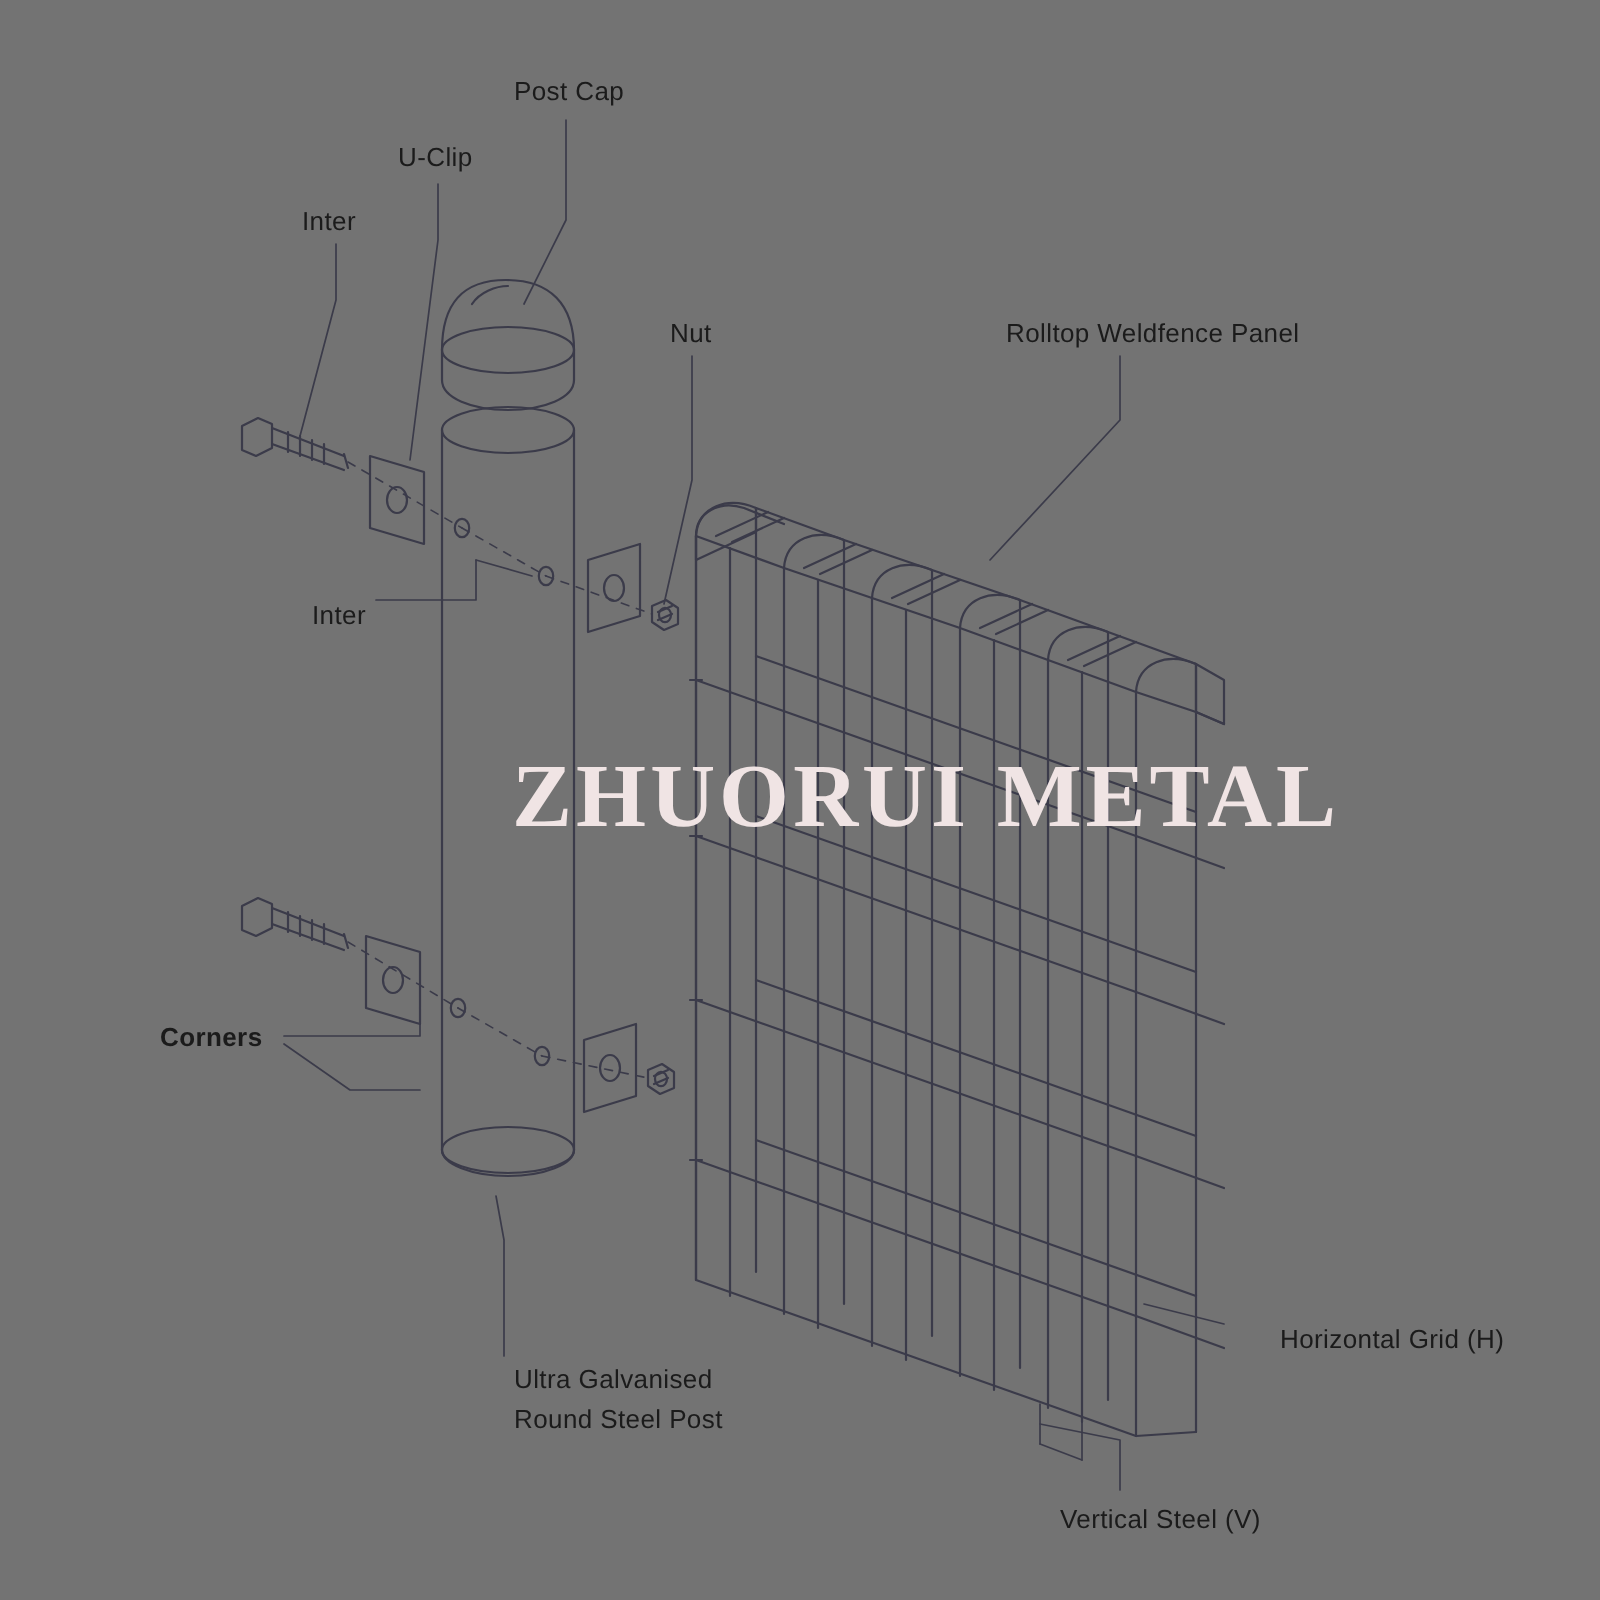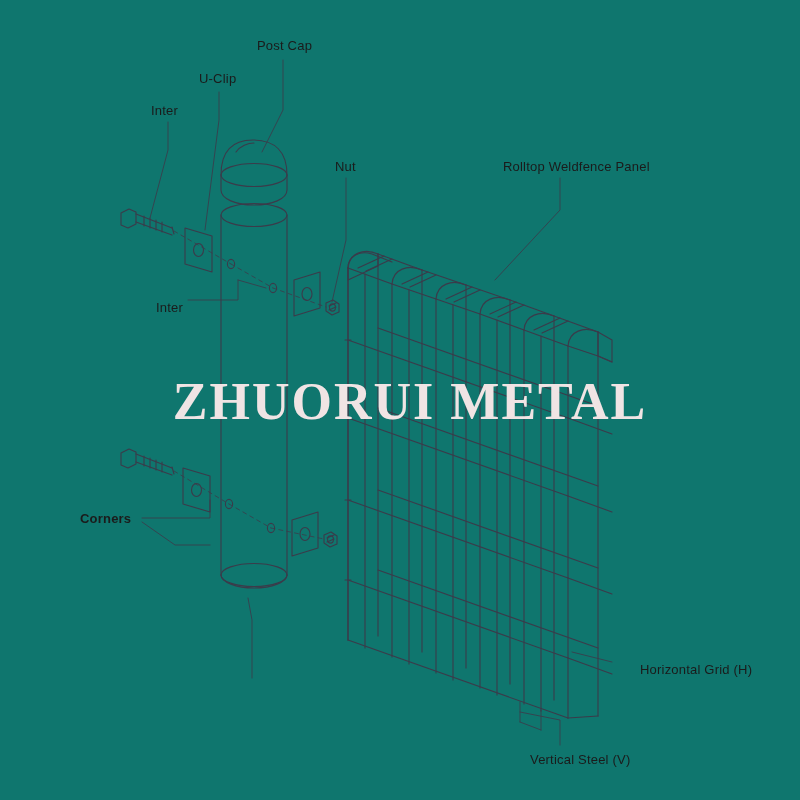--- a/index.html
+++ b/index.html
@@ -7,21 +7,21 @@
     padding: 0;
     background: #ffffff;
   }
   body {
     font-family: "Liberation Sans", sans-serif;
   }
   #canvas {
     position: relative;
     width: 800px;
     height: 800px;
-    background: #0f766e;
+    background: #737373;
     overflow: hidden;
   }
   #diagram-svg {
     position: absolute;
     left: 0;
     top: 0;
   }
   .lbl {
     position: absolute;
     font-family: "Liberation Sans", sans-serif;
@@ -32,23 +32,23 @@
   }
   .lbl.two-line {
     white-space: normal;
     line-height: 1.55;
   }
   .watermark {
     position: absolute;
     left: 150px;
     top: 372px;
     width: 520px;
-    text-align: center;
+    text-align: right;
     font-family: "Liberation Serif", serif;
-    font-size: 52px;
+    font-size: 45px;
     letter-spacing: 2px;
     color: #f0e4e4;
     font-weight: bold;
     pointer-events: none;
     user-select: none;
   }
 </style>
 </head>
 <body>
 
@@ -247,20 +247,24 @@
   <div class="lbl" style="left:151px; top:103px;">Inter</div>
 
   <div class="lbl" style="left:335px; top:159px;">Nut</div>
 
   <div class="lbl" style="left:503px; top:159px;">Rolltop Weldfence Panel</div>
 
   <div class="lbl" style="left:144px; top:300px;margin-left:12px;">Inter</div>
 
   <div class="lbl" style="left:80px; top:511px;font-weight:bold;">Corners</div>
 
+  <div class="lbl two-line" style="left:257px; top:680px; width:200px;">
+    <span>Ultra Galvanised</span><br>
+    <span>Round Steel Post</span>
+  </div>
 
   <div class="lbl" style="left:640px; top:662px;">Horizontal Grid (H)</div>
 
   <div class="lbl" style="left:530px; top:752px;">Vertical Steel (V)</div>
 
   <div class="watermark">ZHUORUI METAL</div>
 
 </div>
 
 </body></html>

